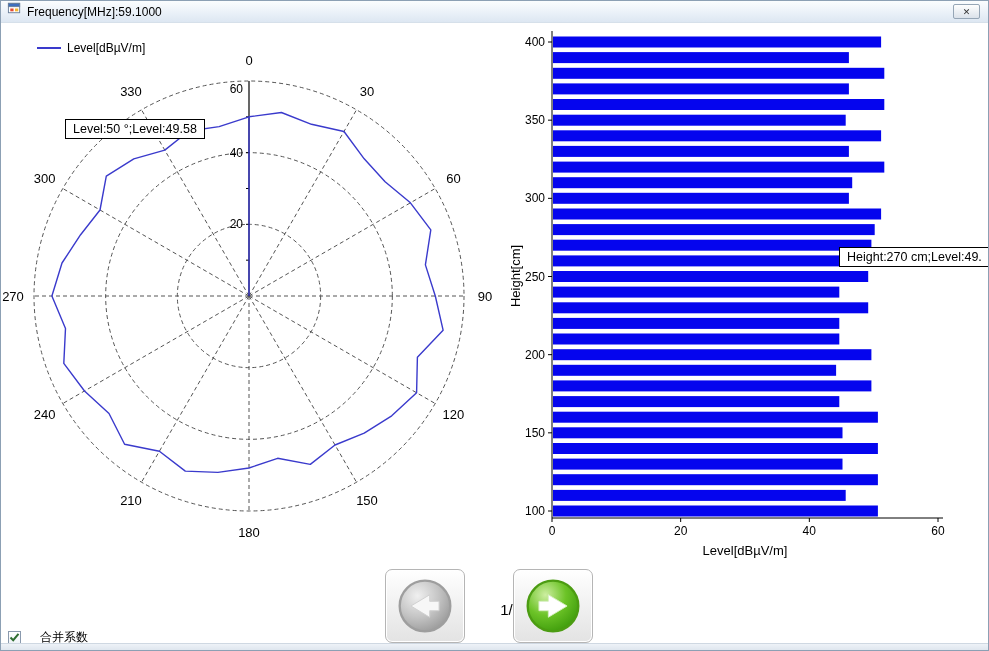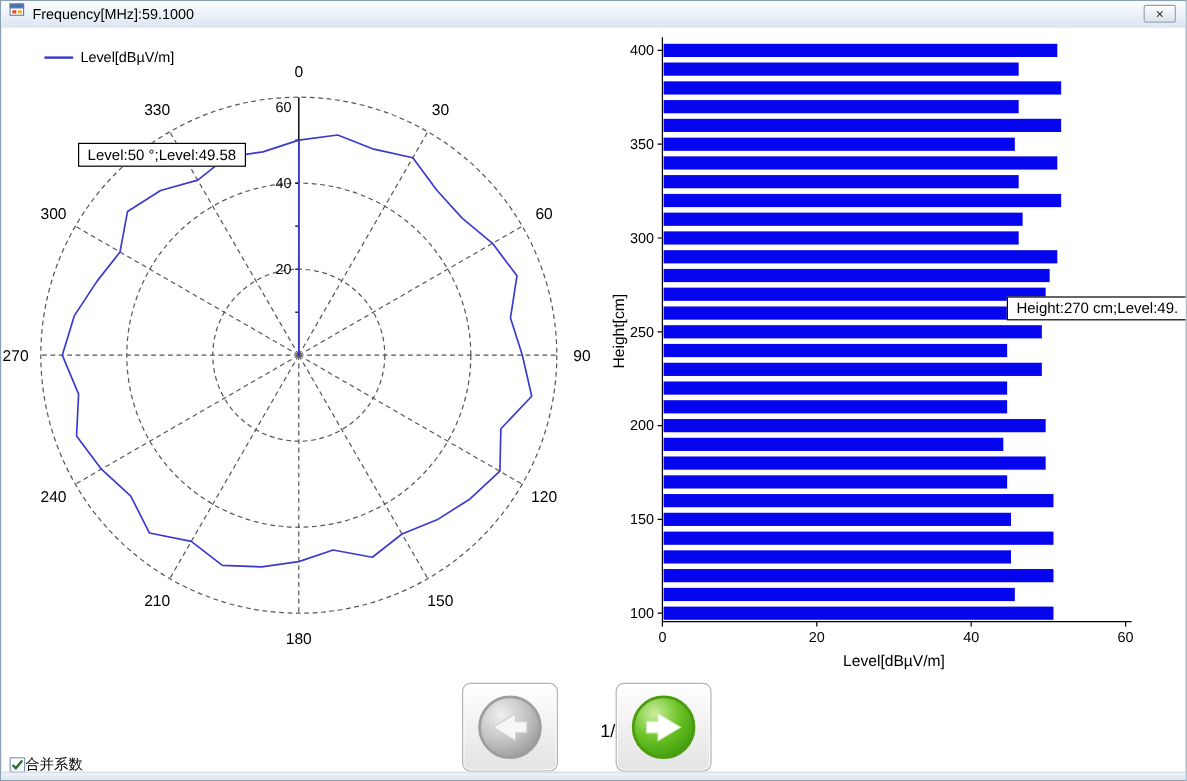--- a/index.html
+++ b/index.html
@@ -45,21 +45,21 @@
     box-shadow:inset 0 0 0 1px #ffffff;
     display:flex;align-items:center;justify-content:center;cursor:pointer;
   }
   .btn-prev{left:384px;top:568px;}
   .btn-next{left:512px;top:568px;}
   .pager-label{
     position:absolute;left:472px;top:600px;width:48px;text-align:right;
     font-size:15px;
   }
   .chk-row{
-    position:absolute;left:7px;top:628px;display:flex;align-items:center;gap:0;
+    position:absolute;left:7px;top:628px;display:flex;align-items:center;gap:19px;
     font-size:12px;cursor:pointer;
   }
   .chk-box{
     width:13px;height:13px;border:1px solid #8a9aae;
     background:linear-gradient(#ffffff,#f0f4f8);
     display:flex;align-items:center;justify-content:center;
   }
   .bottom-strip{
     position:absolute;left:0;right:0;bottom:0;height:7px;
     background:linear-gradient(#eef2f7,#dfe6ee);border-top:1px solid #cfd8e2;

